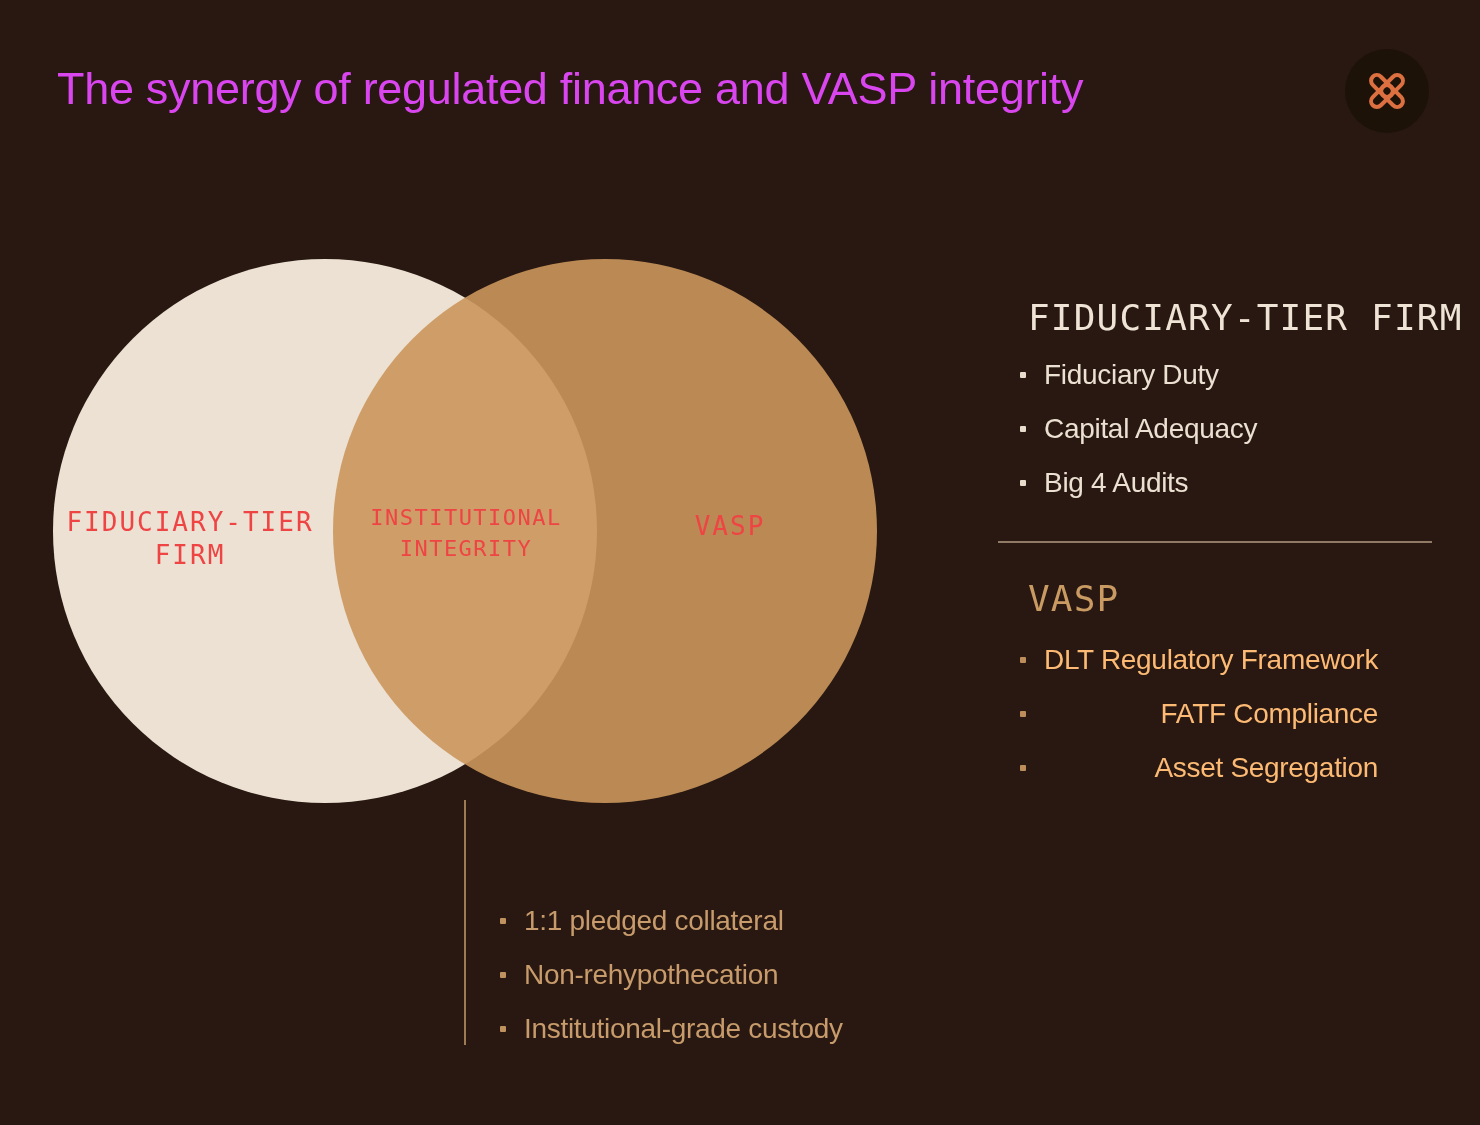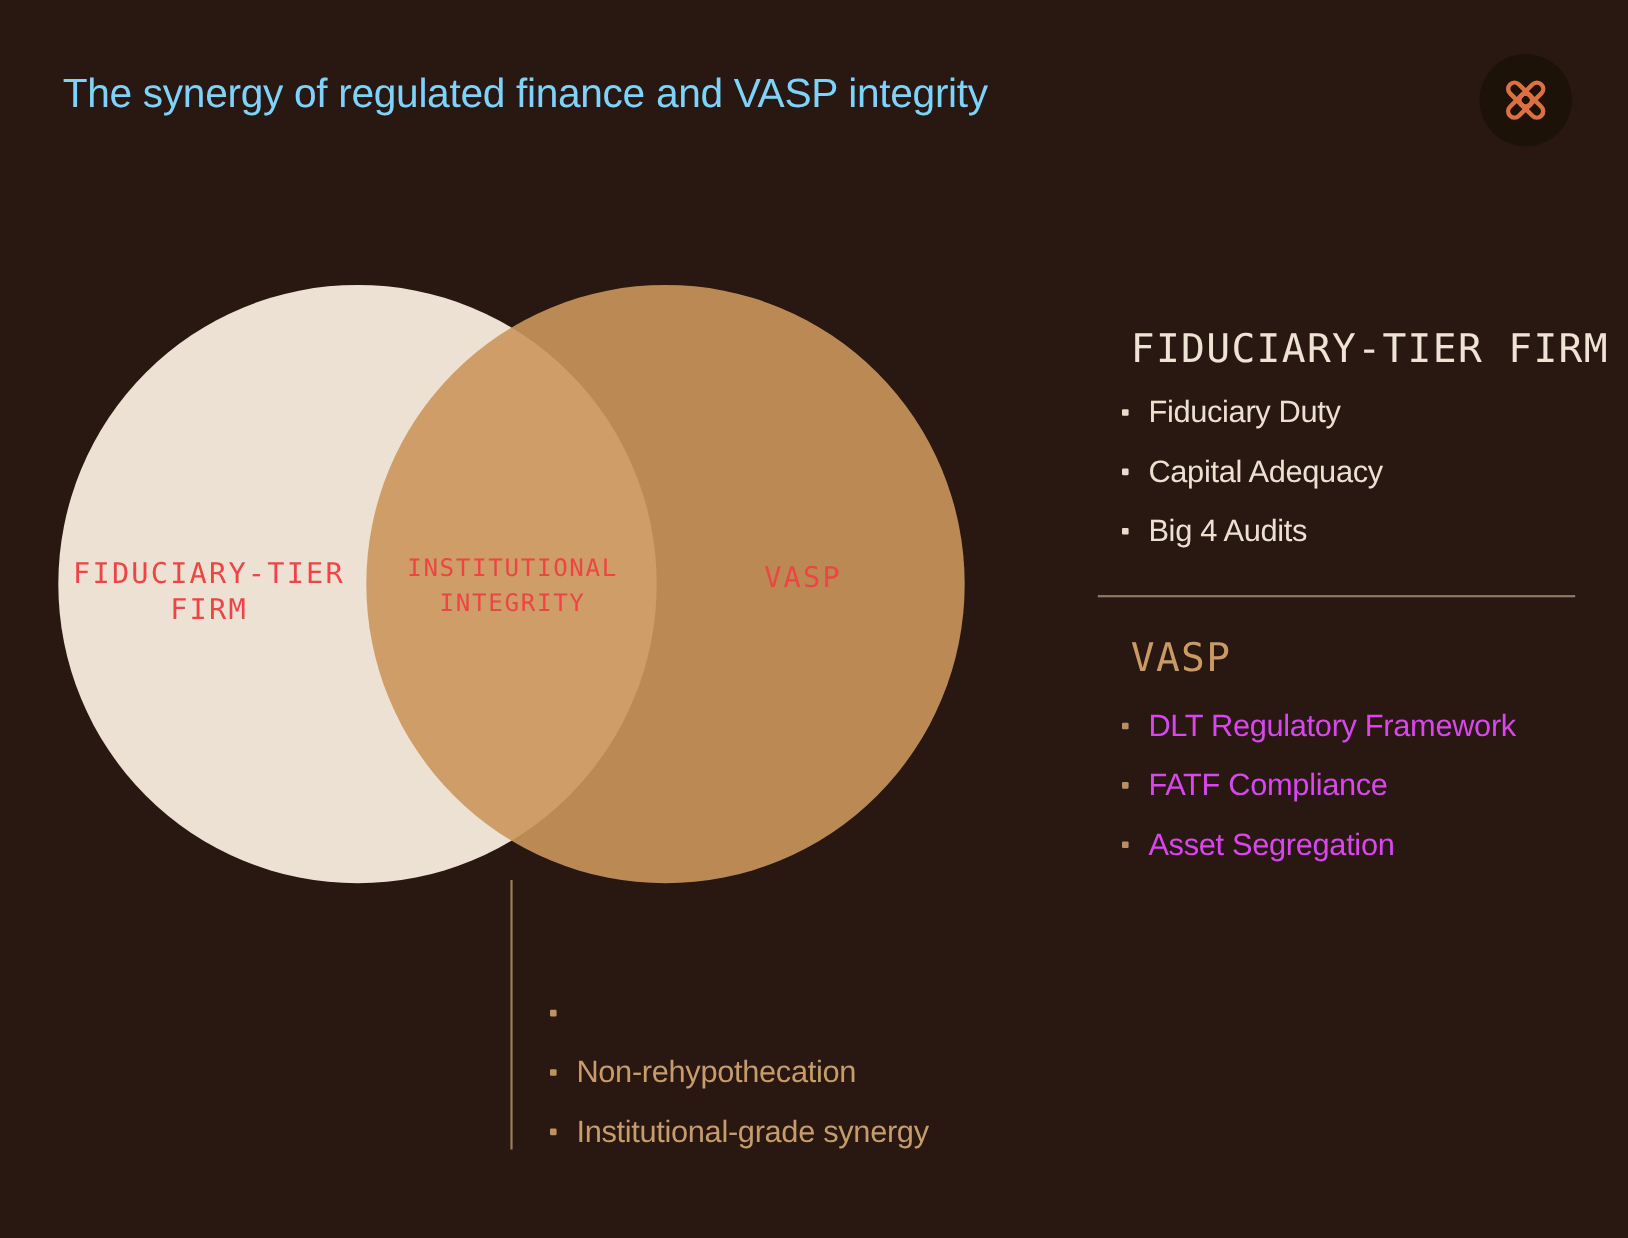--- a/index.html
+++ b/index.html
@@ -6,22 +6,22 @@
   body{
     width:1480px;height:1125px;position:relative;overflow:hidden;
     background:#281811;
     font-family:"Liberation Sans", sans-serif;
   }
   .abs{position:absolute;}
 
   
   .slide-title{
     left:57px;top:64px;width:1250px;
-    font-size:37px;line-height:1.12;font-weight:400;
-    letter-spacing:-0.3px;color:#7dd3fc;
+    font-size:45px;line-height:1.12;font-weight:400;
+    letter-spacing:-0.3px;color:#d946ef;
   }
 
   
   .logo{
     left:1345px;top:49px;width:84px;height:84px;border-radius:50%;
     background:#1d1208;display:flex;align-items:center;justify-content:center;
   }
 
   
   .circle{width:544px;height:544px;border-radius:50%;}
@@ -58,21 +58,21 @@
   .panel-heading{
     font-family:"DejaVu Sans Mono", monospace;
     font-size:36px;letter-spacing:1.2px;white-space:nowrap;margin-left:31px;
   }
   .heading-fiduciary{left:997px;top:297px;color:#eee3d4;}
   .heading-vasp{left:997px;top:578px;color:#c99b63;}
   .list-fiduciary{left:998px;top:348px;}
   .list-fiduciary li{color:#ebe0d1;}
   .list-fiduciary .sq{background:#e8ddcd;}
   .list-vasp{left:998px;top:633px;}
-  .list-vasp li{color:#d946ef;}
+  .list-vasp li{color:#fdba74;justify-content:space-between;}
   .list-vasp .sq{background:#bd8d5c;}
   .divider{
     left:998px;top:541px;width:434px;height:2px;
     background:rgba(214,188,158,0.6);
   }
 </style>
 </head>
 <body>
 
 <div class="abs slide-title">The synergy of regulated finance and VASP integrity</div>
@@ -103,28 +103,29 @@
   </div>
 
   <div class="abs venn-label venn-label-right">VASP</div>
 </div>
 
 <div class="abs connector-line"></div>
 
 <ul class="abs blist bottom-list">
   <li>
     <span class="sq"></span>
+    <span>1:1 pledged collateral</span>
   </li>
   <li>
     <span class="sq"></span>
     <span>Non-rehypothecation</span>
   </li>
   <li>
     <span class="sq"></span>
-    <span>Institutional-grade synergy</span>
+    <span>Institutional-grade custody</span>
   </li>
 </ul>
 
 <div>
   <div class="abs panel-heading heading-fiduciary">FIDUCIARY-TIER FIRM</div>
 
   <ul class="abs blist list-fiduciary">
     <li>
       <span class="sq"></span>
       <span>Fiduciary Duty</span>

